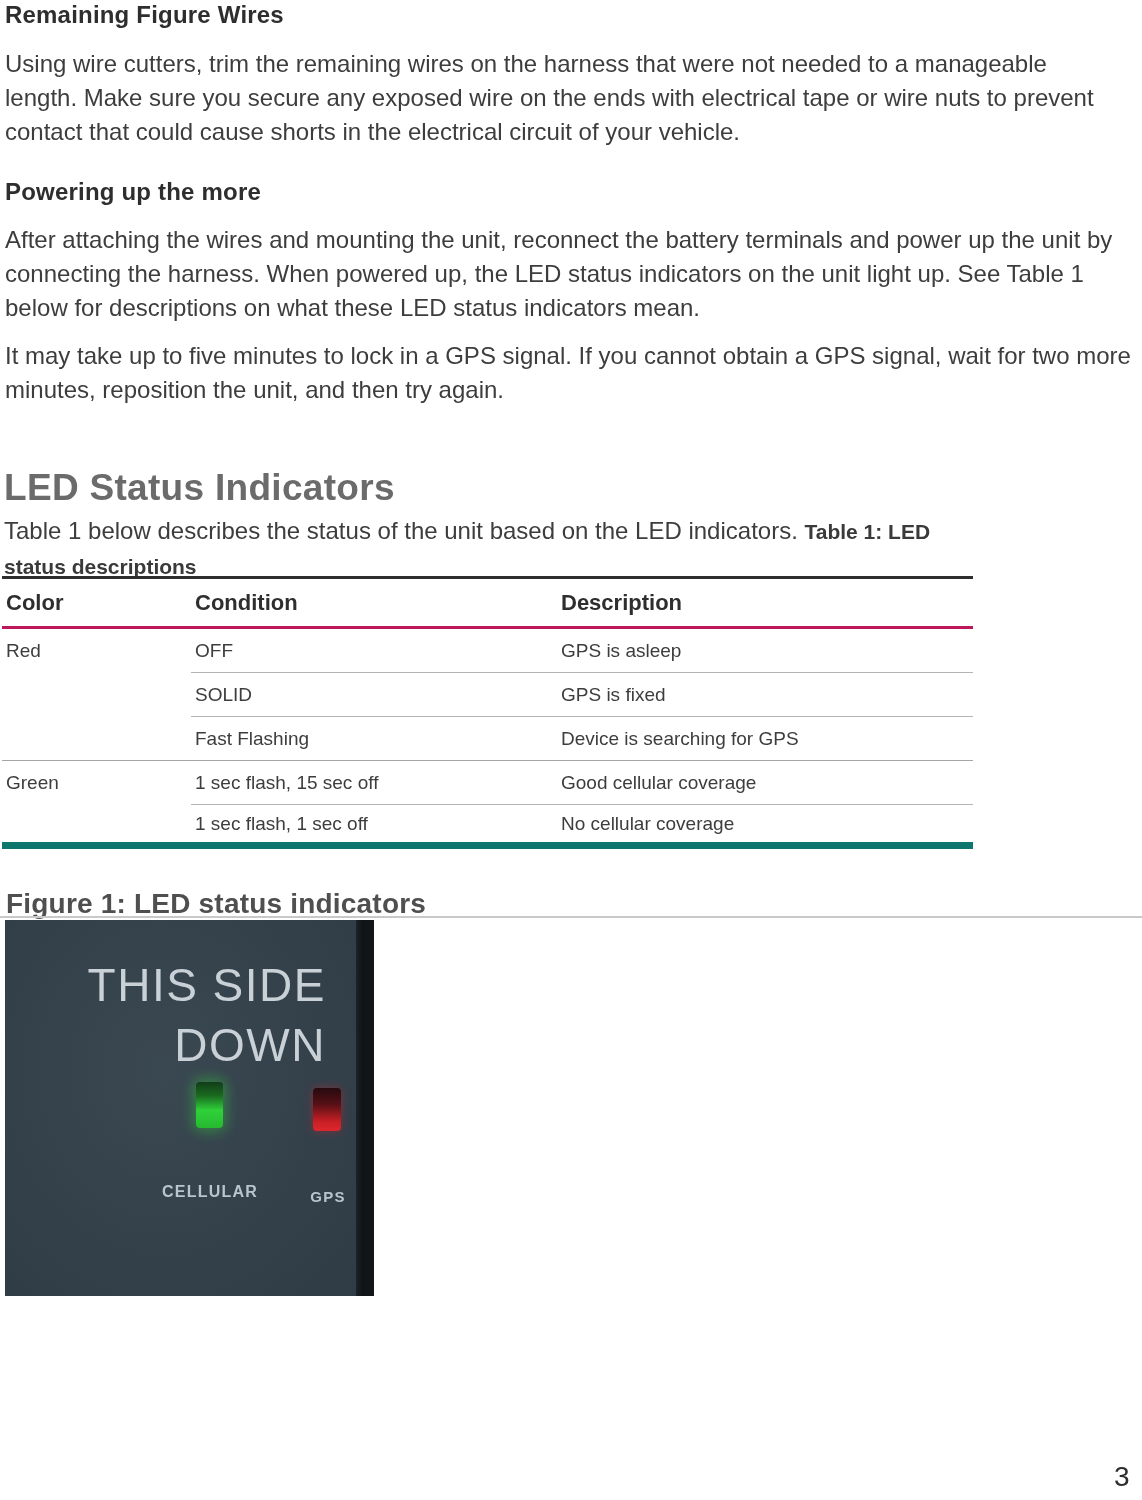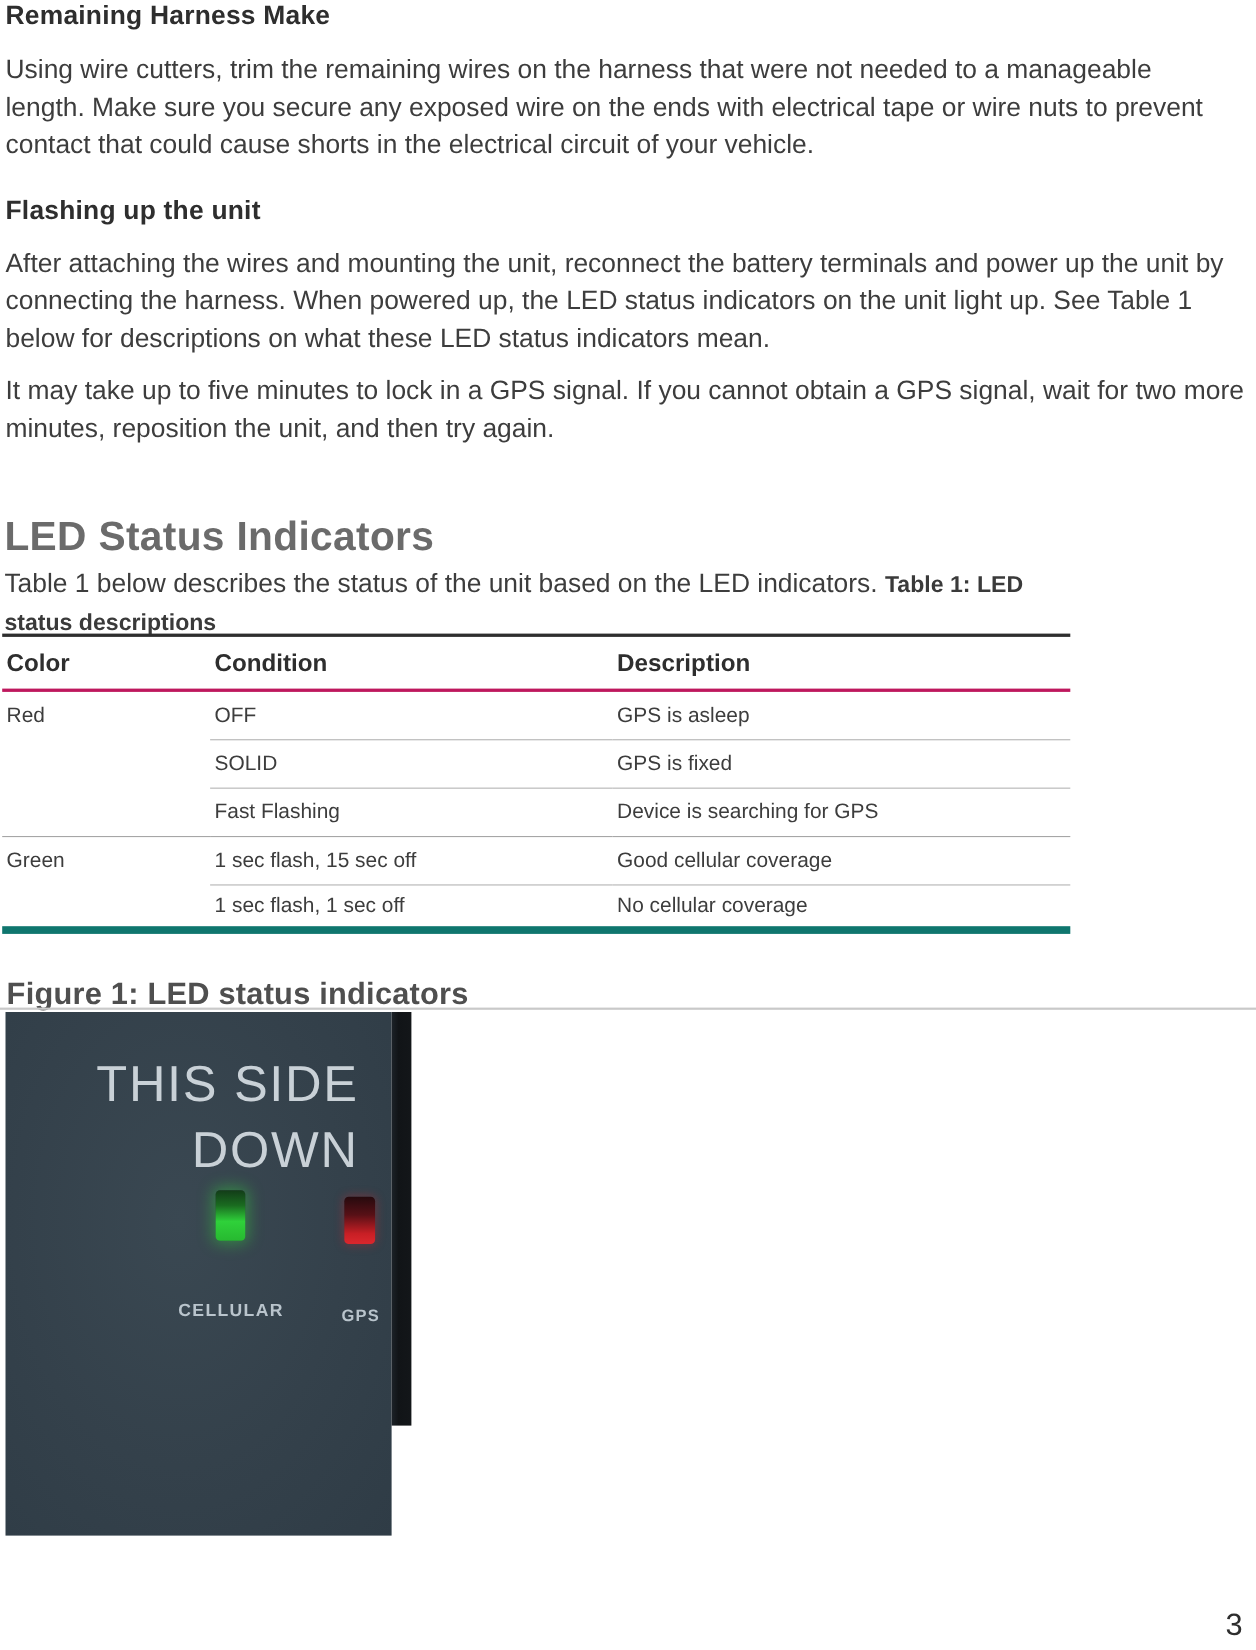--- a/index.html
+++ b/index.html
@@ -80,21 +80,21 @@
     height: 2px;
     background: #c9c9c9;
   }
   .device-wrap {
     width: 376px;
     height: 376px;
   }
   .device {
     position: absolute;
     left: 5px; top: 0;
-    width: 351px; height: 476px;
+    width: 351px; height: 376px;
     background: radial-gradient(ellipse at 45% 40%, #3a4852 0%, #34414b 55%, #2f3c46 100%);
   }
   .device-edge {
     position: absolute;
     left: 356px; top: 0;
     width: 18px; height: 376px;
     background: linear-gradient(90deg, #1c2228 0%, #111417 35%, #131619 100%);
   }
   .device-text {
     position: absolute;
@@ -135,25 +135,25 @@
   .page-number {
     font-size: 28px;
     color: #2e2e2e;
   }
 </style>
 </head>
 <body>
 
 <div class="page">
 
-  <div class="abs h-small" style="left:5px; top:1px;">Remaining Harness Make</div>
+  <div class="abs h-small" style="left:5px; top:1px;">Remaining Figure Wires</div>
 
   <div class="abs para" style="left:5px; top:47px; width:1112px;">Using wire cutters, trim the remaining wires on the harness that were not needed to a manageable length. Make sure you secure any exposed wire on the ends with electrical tape or wire nuts to prevent contact that could cause shorts in the electrical circuit of your vehicle.</div>
 
-  <div class="abs h-small" style="left:5px; top:178px;">Flashing up the unit</div>
+  <div class="abs h-small" style="left:5px; top:178px;">Powering up the more</div>
 
   <div class="abs para" style="left:5px; top:223px; width:1122px;">After attaching the wires and mounting the unit, reconnect the battery terminals and power up the unit by connecting the harness. When powered up, the LED status indicators on the unit light up. See Table 1 below for descriptions on what these LED status indicators mean.</div>
 
   <div class="abs para" style="left:5px; top:339px; width:1128px;">It may take up to five minutes to lock in a GPS signal. If you cannot obtain a GPS signal, wait for two more minutes, reposition the unit, and then try again.</div>
 
   <div class="abs h-big" style="left:4px; top:467px;">LED Status Indicators</div>
 
   <div class="abs para" style="left:4px; top:514px; width:985px;"><span>Table 1 below describes the status of the unit based on the LED indicators. </span><span class="caption-bold">Table 1: LED status descriptions</span></div>
 
   <div class="abs led-table" style="left:2px; top:576px;">

